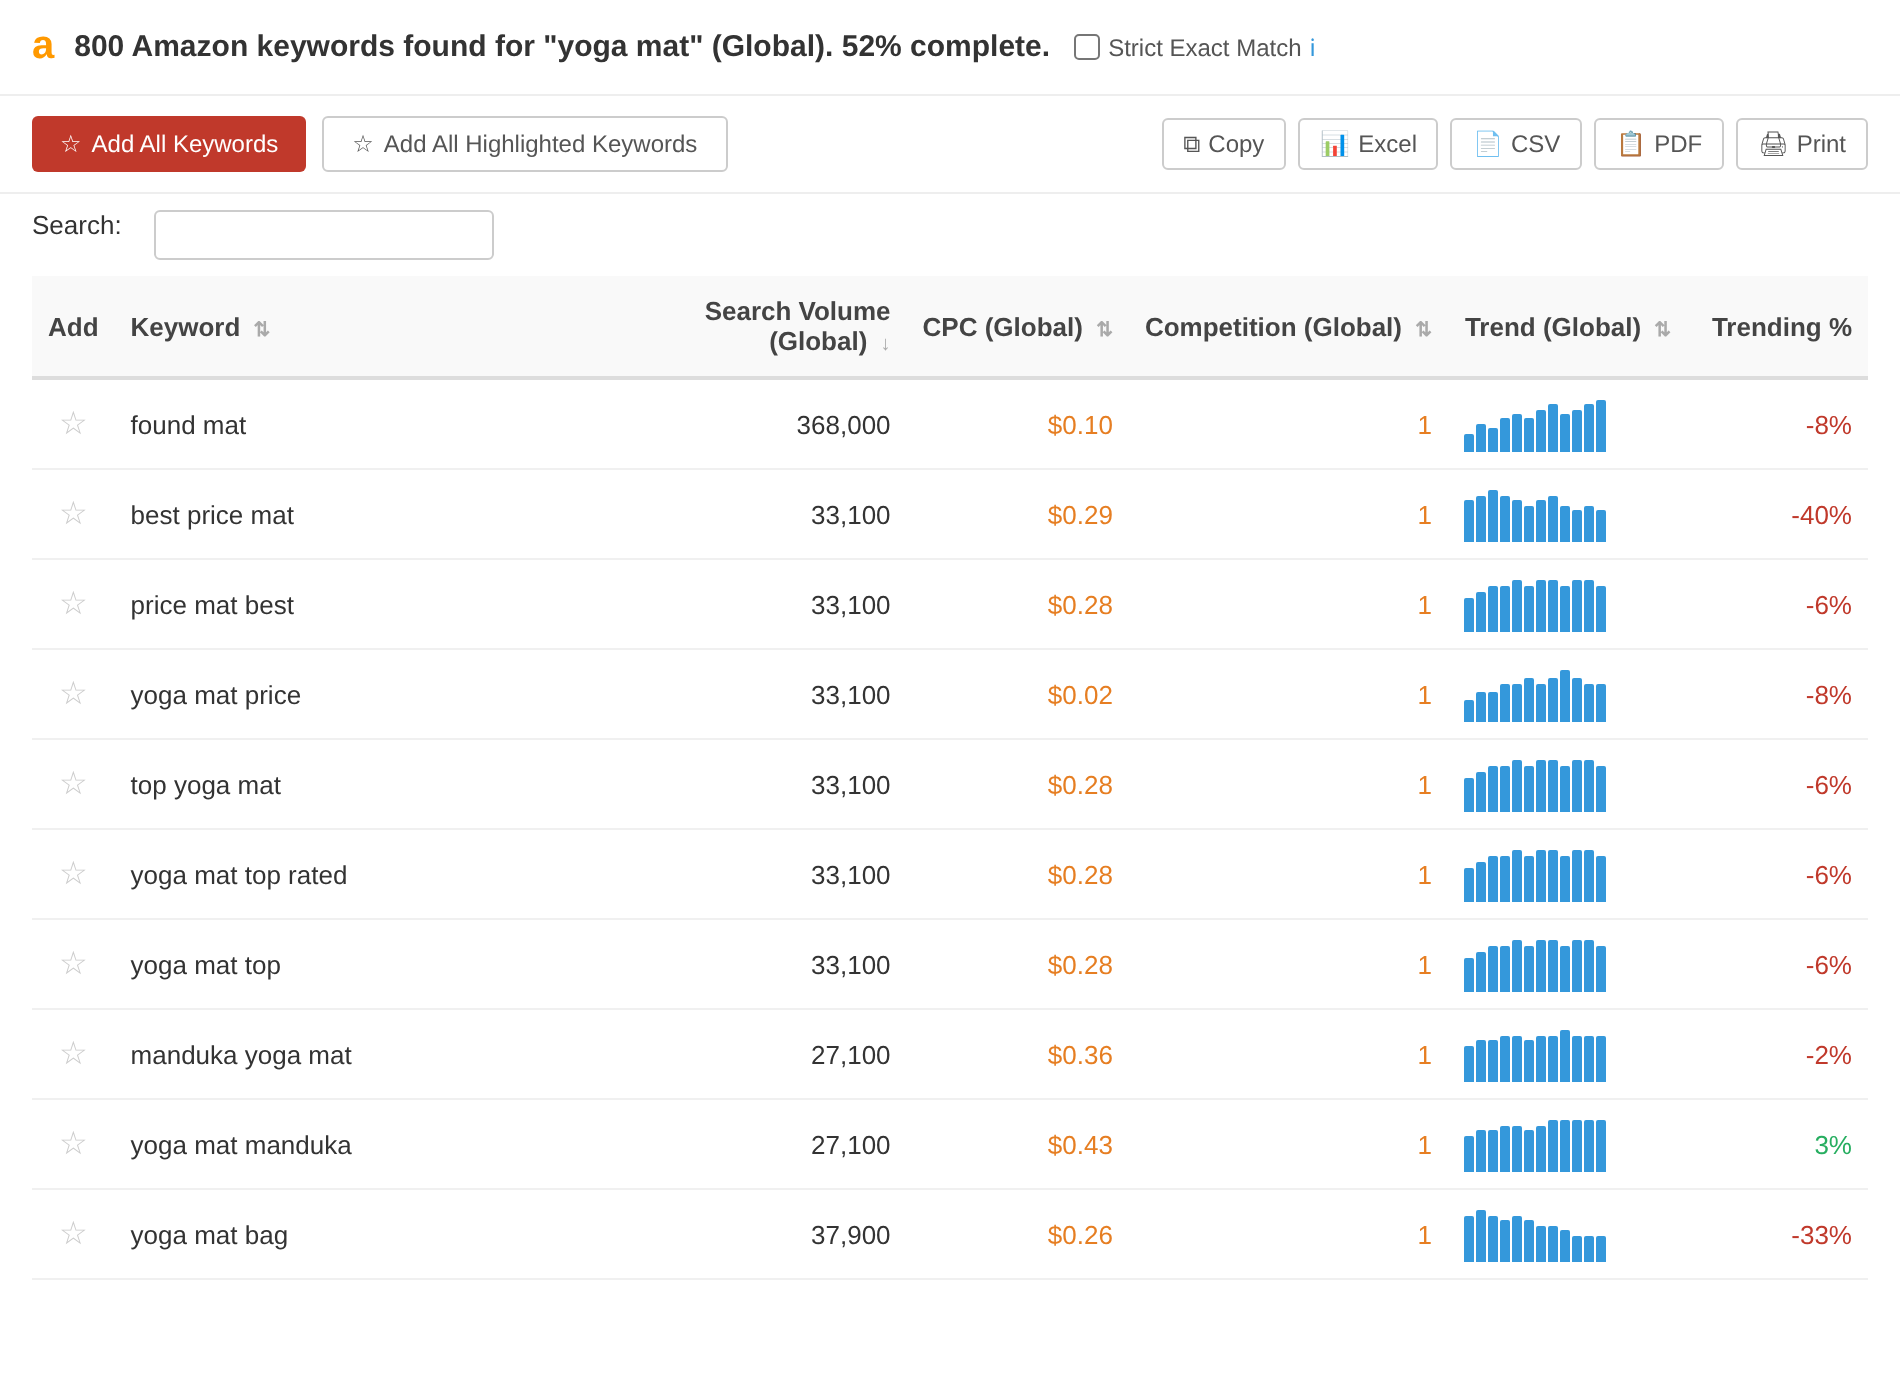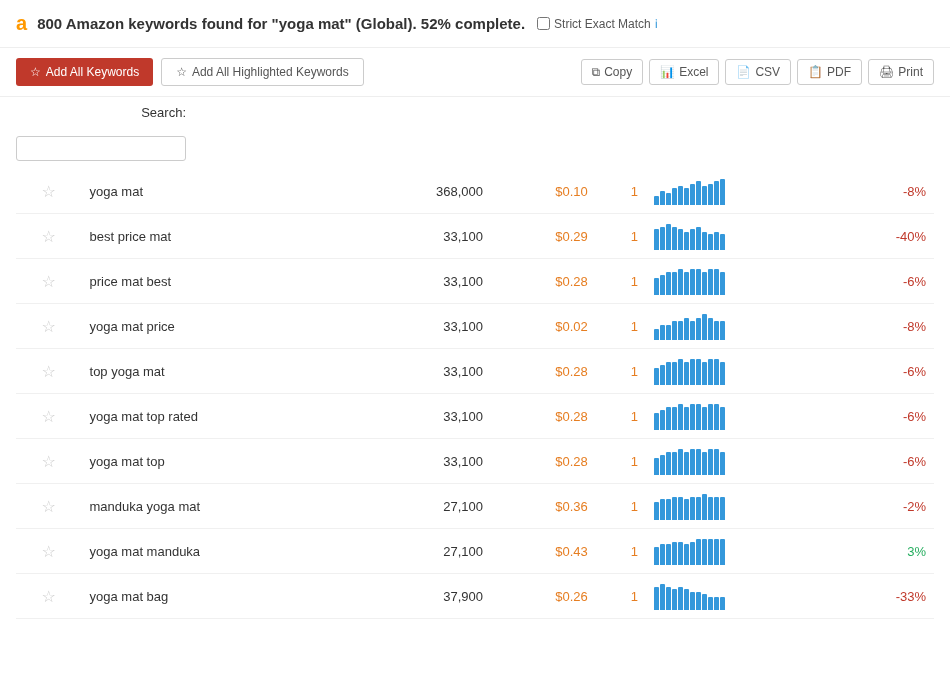--- a/index.html
+++ b/index.html
@@ -17,21 +17,21 @@
     .toolbar-left { display: flex; gap: 8px; }
     .btn-add-all { background: #c0392b; color: #fff; border: none; padding: 6px 14px; border-radius: 3px; cursor: pointer; font-size: 12px; display: flex; align-items: center; gap: 5px; }
     .btn-add-highlighted { background: #fff; color: #555; border: 1px solid #ccc; padding: 6px 14px; border-radius: 3px; cursor: pointer; font-size: 12px; display: flex; align-items: center; gap: 5px; }
     .toolbar-right { display: flex; gap: 6px; }
     .btn-export { background: #fff; color: #555; border: 1px solid #ccc; padding: 5px 10px; border-radius: 3px; cursor: pointer; font-size: 12px; display: flex; align-items: center; gap: 4px; }
     
     
     .controls { display: flex; align-items: center; justify-content: space-between; padding: 8px 16px; }
     .show-entries { display: flex; align-items: center; gap: 6px; font-size: 13px; }
     .show-entries select { padding: 2px 4px; border: 1px solid #ccc; border-radius: 3px; }
-    .search-box { display: flex; align-items: flex-end; gap: 16px; flex-direction: column; }
+    .search-box { display: flex; align-items: flex-start; gap: 16px; }
     .search-box label { font-size: 13px; }
     .search-box input { border: 1px solid #ccc; padding: 4px 8px; border-radius: 3px; width: 170px; font-size: 13px; }
     
     
     .table-wrap { padding: 0 16px; overflow-x: auto; }
     table { width: 100%; border-collapse: collapse; font-size: 13px; }
     thead th { background: #f9f9f9; border-bottom: 2px solid #ddd; padding: 10px 8px; text-align: left; font-weight: bold; color: #444; white-space: nowrap; }
     thead th.center { text-align: center; }
     thead th.right { text-align: right; }
     tbody tr { border-bottom: 1px solid #f0f0f0; }
@@ -124,25 +124,44 @@
 <div class="controls">
   <div class="search-box">
     <label>Search:</label>
     <input type="text" placeholder="" style="">
   </div>
 </div>
 
 <div class="table-wrap">
   <table>
     <thead>
+      <tr>
+        <th class="add-col center">Add</th>
+        <th class="keyword-col" style="cursor:pointer;">
+          Keyword <span class="sort-icon">⇅</span>
+        </th>
+        <th class="sv-col right" style="cursor:pointer;">
+          Search Volume<br>(Global) <span class="sort-icon">↓</span>
+        </th>
+        <th class="cpc-col right" style="cursor:pointer;">
+          CPC (Global) <span class="sort-icon">⇅</span>
+        </th>
+        <th class="comp-col right" style="cursor:pointer;">
+          Competition (Global) <span class="sort-icon">⇅</span>
+        </th>
+        <th class="trend-col center" style="cursor:pointer;">
+          Trend (Global) <span class="sort-icon">⇅</span>
+        </th>
+        <th class="trendpct-col right">Trending %</th>
+      </tr>
     </thead>
     <tbody id="table-body">
     <tr>
           <td class="center"><span class="star">☆</span></td>
-          <td>yoga mat</td>
+          <td>found mat</td>
           <td class="right">368,000</td>
           <td class="right"><a class="cpc-link" href="#">$0.10</a></td>
           <td class="right"><span class="comp-val">1</span></td>
           <td class="center">
             <div class="trend-chart">
               <div class="trend-bar" style="height: 9px;"></div>
               <div class="trend-bar" style="height: 14px;"></div>
               <div class="trend-bar" style="height: 12px;"></div>
               <div class="trend-bar" style="height: 17px;"></div>
               <div class="trend-bar" style="height: 19px;"></div>

